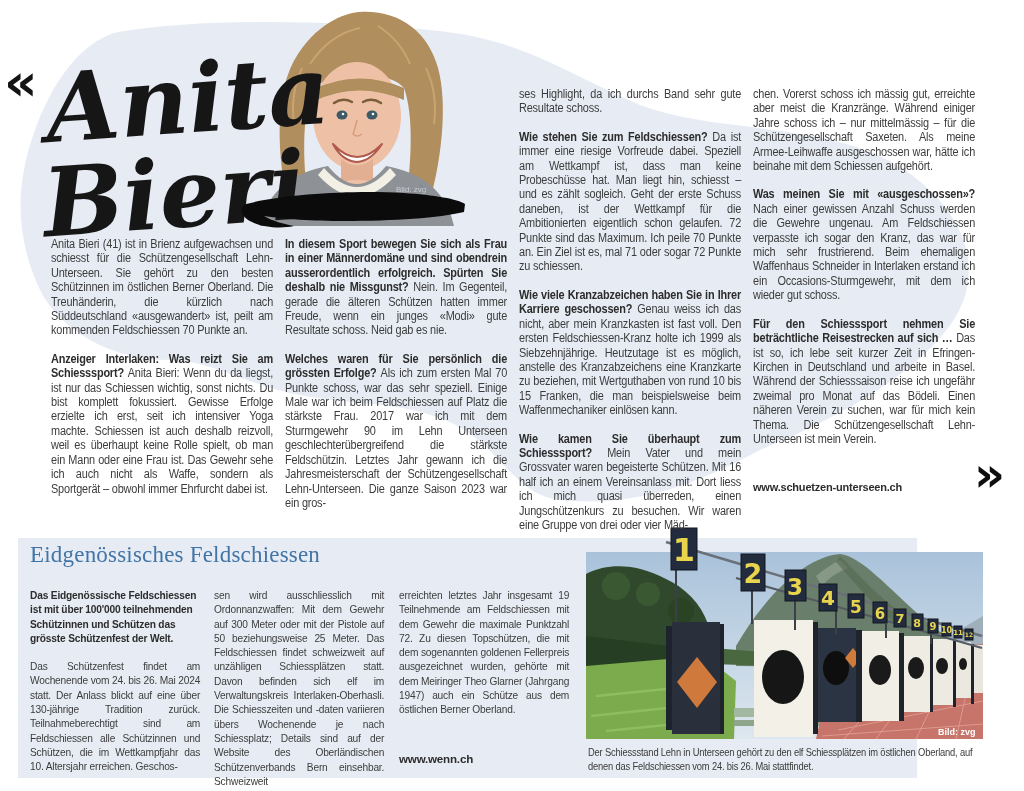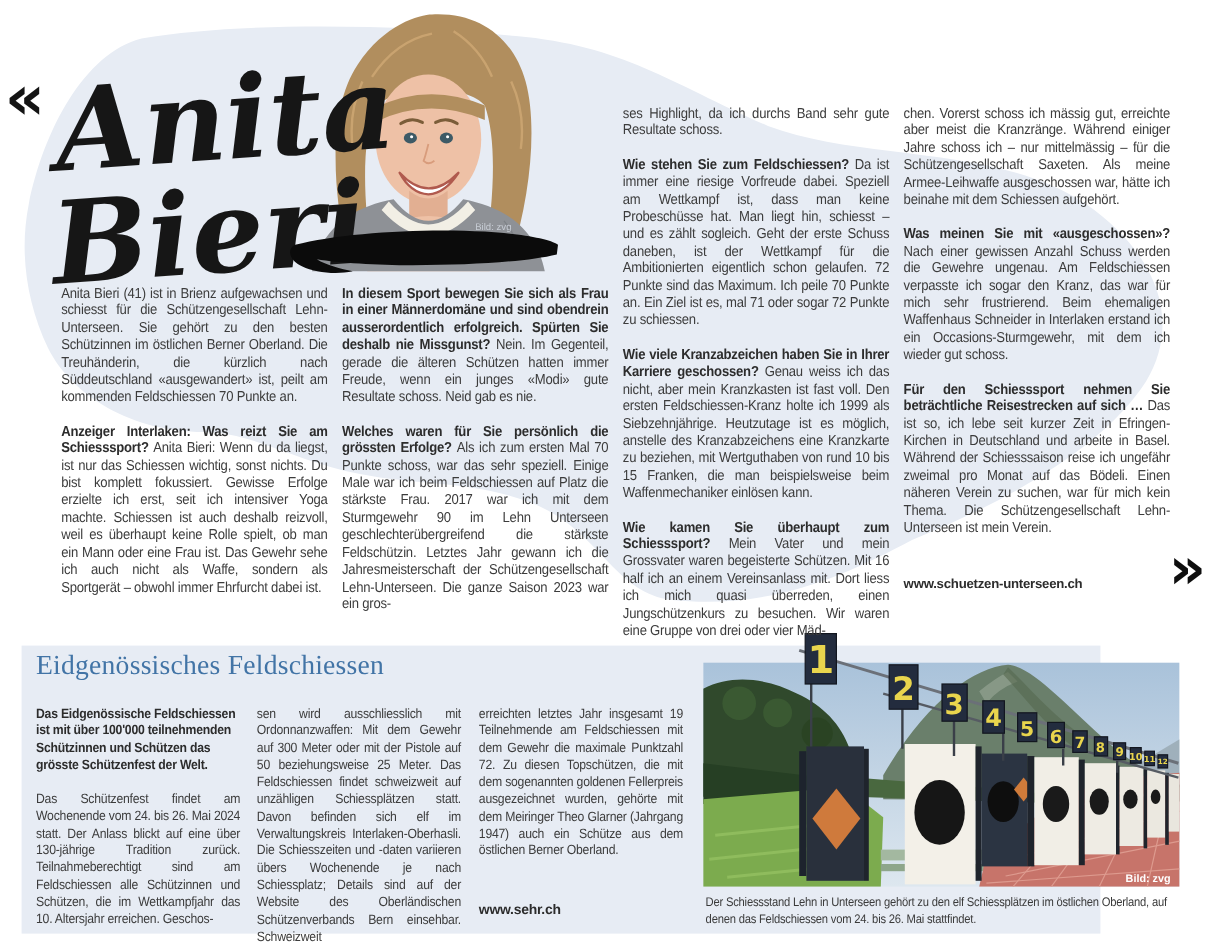--- a/index.html
+++ b/index.html
@@ -114,21 +114,21 @@
   <div class="boxcol" style="left:12px">
     <p class="lead">Das Eidgenössische Feldschiessen ist mit über 100'000 teilnehmenden Schützinnen und Schützen das grösste Schützenfest der Welt.</p>
     <p><span>Das Schützenfest findet am Wochenende vom 24. bis 26. Mai 2024 statt. Der Anlass blickt auf eine über 130-jährige Tradition zurück. Teilnahmeberechtigt sind am Feldschiessen alle Schützinnen und Schützen, die im Wettkampfjahr das 10. Altersjahr erreichen. Geschos-</span></p>
   </div>
   <div class="boxcol" style="left:196px">
     <p><span>sen wird ausschliesslich mit Ordonnanzwaffen: Mit dem Gewehr auf 300 Meter oder mit der Pistole auf 50 beziehungsweise 25 Meter. Das Feldschiessen findet schweizweit auf unzähligen Schiessplätzen statt. Davon befinden sich elf im Verwaltungskreis Interlaken-Oberhasli. Die Schiesszeiten und -daten variieren übers Wochenende je nach Schiessplatz; Details sind auf der Website des Oberländischen Schützenverbands Bern einsehbar. Schweizweit</span></p>
   </div>
   <div class="boxcol" style="left:381px">
     <p><span>erreichten letztes Jahr insgesamt 19 Teilnehmende am Feldschiessen mit dem Gewehr die maximale Punktzahl 72. Zu diesen Topschützen, die mit dem sogenannten goldenen Fellerpreis ausgezeichnet wurden, gehörte mit dem Meiringer Theo Glarner (Jahrgang 1947) auch ein Schütze aus dem östlichen Berner Oberland.</span></p>
   </div>
-  <div id="box-website" class="website">www.sehr.ch</div>
+  <div id="box-website" class="website">www.wenn.ch</div>
 </div>
 
 <svg id="range-svg" class="abs" width="400" height="228" viewBox="0 0 400 228">
   <defs>
     <linearGradient id="skyg" x1="0" y1="0" x2="0" y2="1">
       <stop offset="0" stop-color="#a9c2da"></stop>
         <stop offset="1" stop-color="#dde7ef"></stop>
     </linearGradient>
     <clipPath id="ph">
         <rect x="0" y="36" width="397" height="187"></rect>

